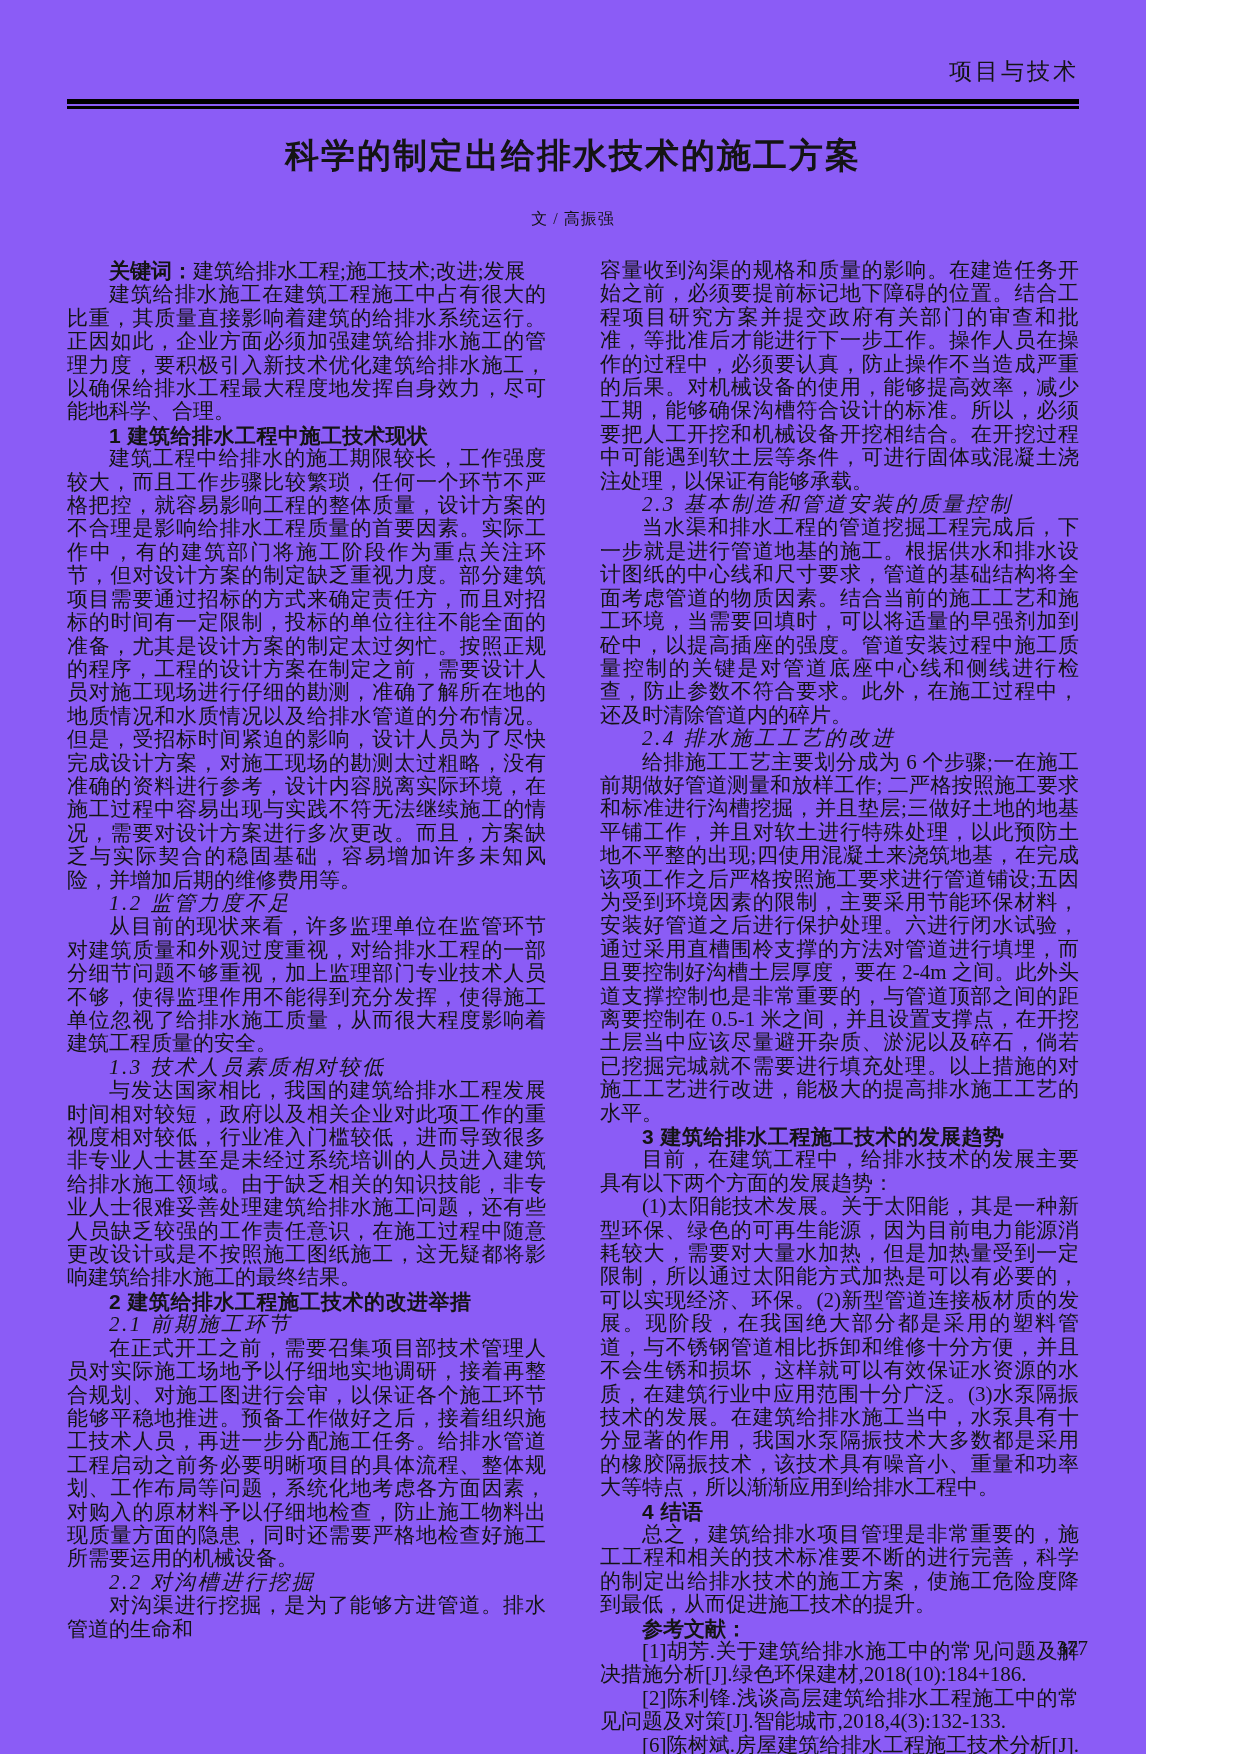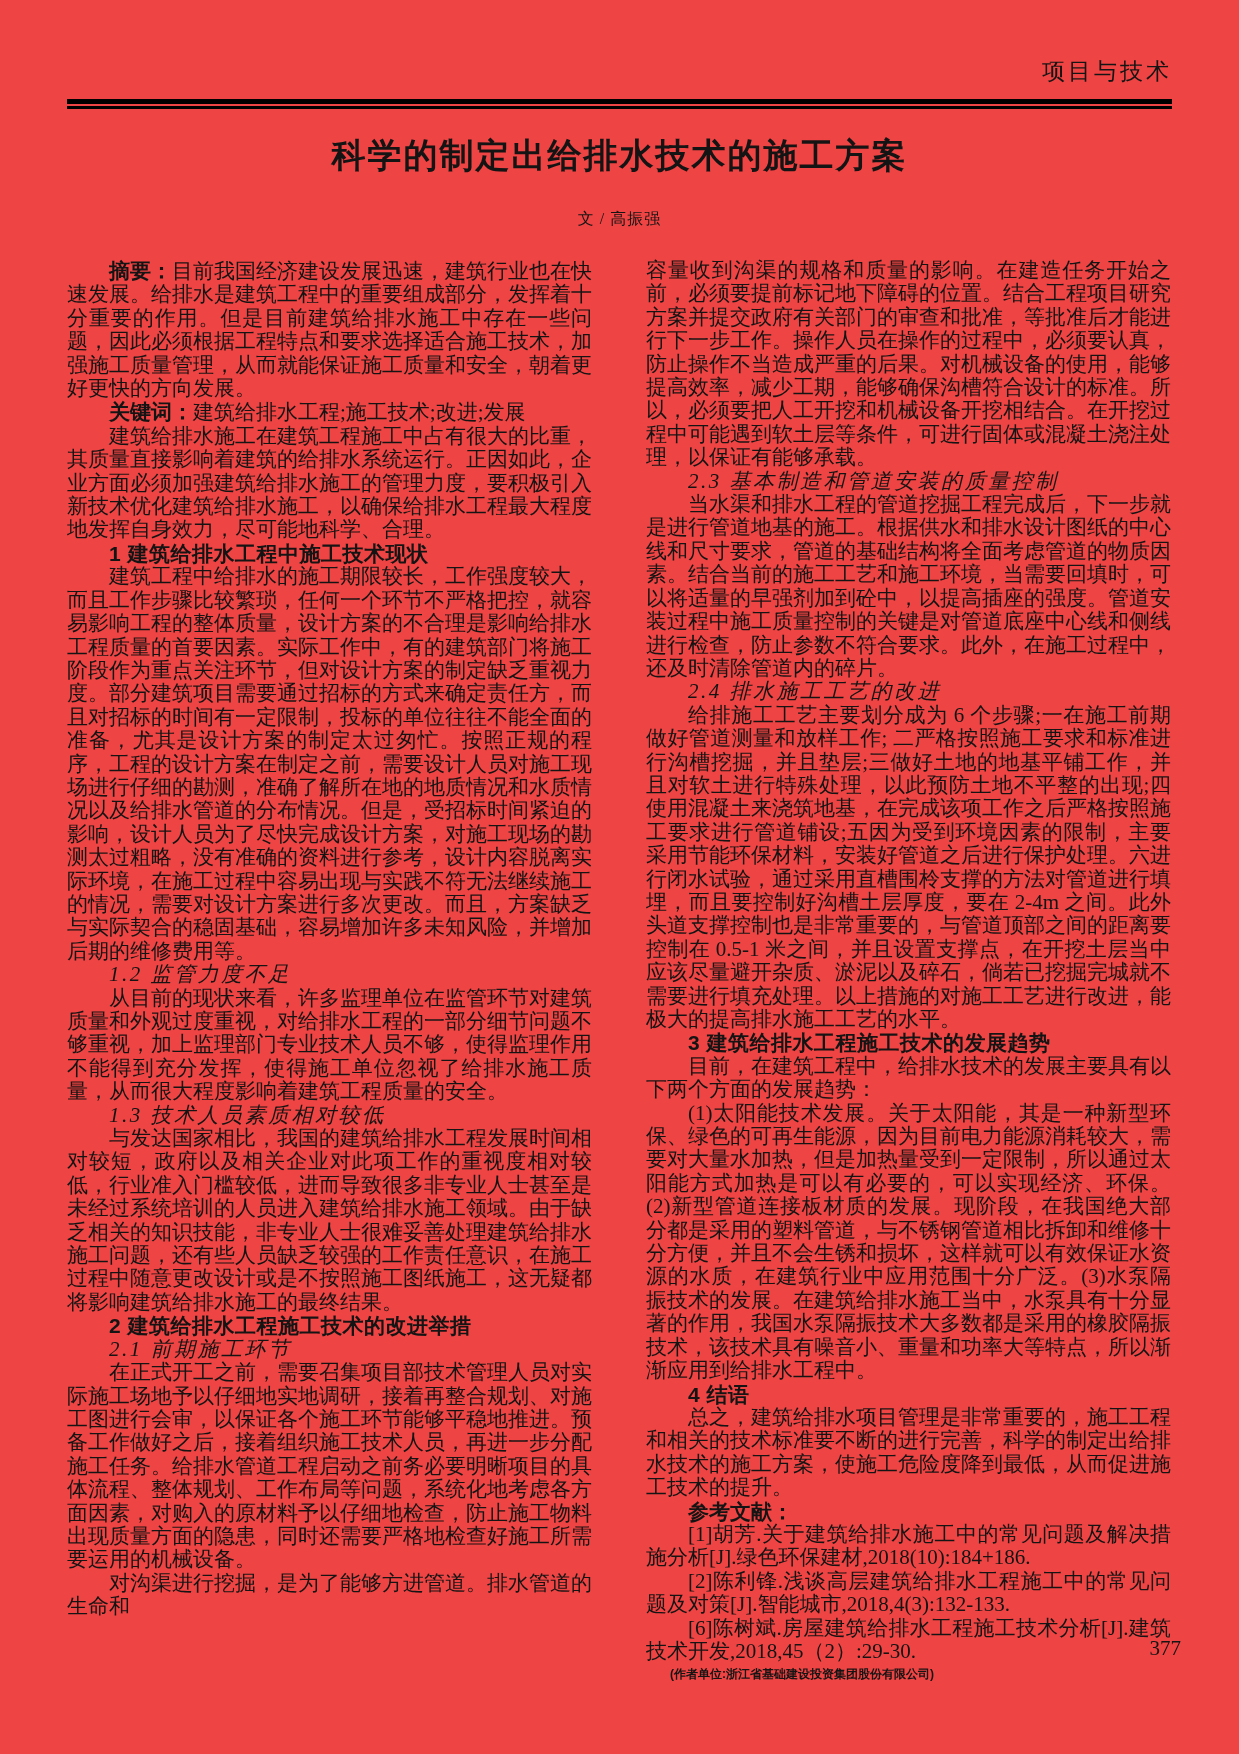--- a/index.html
+++ b/index.html
@@ -1,20 +1,20 @@
 <!DOCTYPE html>
 <html><head>
 <meta charset="utf-8">
 <style>
   html, body { margin: 0; padding: 0; background: #ffffff; }
   .page {
     position: relative;
-    width: 1239px;
+    width: 1146px;
     height: 1754px;
-    background: #ef4444;
+    background: #8b5cf6;
     color: #141414;
     font-family: "Liberation Serif", "DejaVu Serif", serif;
     overflow: hidden;
   }
   .content { padding: 0 67px; }
 
   .journal-label {
     padding-top: 56px;
     text-align: right;
     font-size: 23px;
@@ -98,38 +98,38 @@
 
     <div class="double-rule"></div>
 
     <h1 class="title">科学的制定出给排水技术的施工方案</h1>
 
     <div class="byline">文 / 高振强</div>
 
     <div class="columns">
 
       <div class="col">
-        <p><span class="lbl">摘要：</span><span>目前我国经济建设发展迅速，建筑行业也在快速发展。给排水是建筑工程中的重要组成部分，发挥着十分重要的作用。但是目前建筑给排水施工中存在一些问题，因此必须根据工程特点和要求选择适合施工技术，加强施工质量管理，从而就能保证施工质量和安全，朝着更好更快的方向发展。</span></p>
         <p class="kwline"><span class="lbl">关键词：</span><span>建筑给排水工程;施工技术;改进;发展</span></p>
 
         <p>建筑给排水施工在建筑工程施工中占有很大的比重，其质量直接影响着建筑的给排水系统运行。正因如此，企业方面必须加强建筑给排水施工的管理力度，要积极引入新技术优化建筑给排水施工，以确保给排水工程最大程度地发挥自身效力，尽可能地科学、合理。</p>
 
         <p class="h1">1 建筑给排水工程中施工技术现状</p>
         <p>建筑工程中给排水的施工期限较长，工作强度较大，而且工作步骤比较繁琐，任何一个环节不严格把控，就容易影响工程的整体质量，设计方案的不合理是影响给排水工程质量的首要因素。实际工作中，有的建筑部门将施工阶段作为重点关注环节，但对设计方案的制定缺乏重视力度。部分建筑项目需要通过招标的方式来确定责任方，而且对招标的时间有一定限制，投标的单位往往不能全面的准备，尤其是设计方案的制定太过匆忙。按照正规的程序，工程的设计方案在制定之前，需要设计人员对施工现场进行仔细的勘测，准确了解所在地的地质情况和水质情况以及给排水管道的分布情况。但是，受招标时间紧迫的影响，设计人员为了尽快完成设计方案，对施工现场的勘测太过粗略，没有准确的资料进行参考，设计内容脱离实际环境，在施工过程中容易出现与实践不符无法继续施工的情况，需要对设计方案进行多次更改。而且，方案缺乏与实际契合的稳固基础，容易增加许多未知风险，并增加后期的维修费用等。</p>
 
         <p class="h2">1.2 监管力度不足</p>
         <p>从目前的现状来看，许多监理单位在监管环节对建筑质量和外观过度重视，对给排水工程的一部分细节问题不够重视，加上监理部门专业技术人员不够，使得监理作用不能得到充分发挥，使得施工单位忽视了给排水施工质量，从而很大程度影响着建筑工程质量的安全。</p>
 
         <p class="h2">1.3 技术人员素质相对较低</p>
         <p>与发达国家相比，我国的建筑给排水工程发展时间相对较短，政府以及相关企业对此项工作的重视度相对较低，行业准入门槛较低，进而导致很多非专业人士甚至是未经过系统培训的人员进入建筑给排水施工领域。由于缺乏相关的知识技能，非专业人士很难妥善处理建筑给排水施工问题，还有些人员缺乏较强的工作责任意识，在施工过程中随意更改设计或是不按照施工图纸施工，这无疑都将影响建筑给排水施工的最终结果。</p>
 
         <p class="h1">2 建筑给排水工程施工技术的改进举措</p>
         <p class="h2">2.1 前期施工环节</p>
         <p>在正式开工之前，需要召集项目部技术管理人员对实际施工场地予以仔细地实地调研，接着再整合规划、对施工图进行会审，以保证各个施工环节能够平稳地推进。预备工作做好之后，接着组织施工技术人员，再进一步分配施工任务。给排水管道工程启动之前务必要明晰项目的具体流程、整体规划、工作布局等问题，系统化地考虑各方面因素，对购入的原材料予以仔细地检查，防止施工物料出现质量方面的隐患，同时还需要严格地检查好施工所需要运用的机械设备。</p>
 
+        <p class="h2">2.2 对沟槽进行挖掘</p>
         <p>对沟渠进行挖掘，是为了能够方进管道。排水管道的生命和</p>
       </div>
 
       <div class="col">
         <p class="cont">容量收到沟渠的规格和质量的影响。在建造任务开始之前，必须要提前标记地下障碍的位置。结合工程项目研究方案并提交政府有关部门的审查和批准，等批准后才能进行下一步工作。操作人员在操作的过程中，必须要认真，防止操作不当造成严重的后果。对机械设备的使用，能够提高效率，减少工期，能够确保沟槽符合设计的标准。所以，必须要把人工开挖和机械设备开挖相结合。在开挖过程中可能遇到软土层等条件，可进行固体或混凝土浇注处理，以保证有能够承载。</p>
 
         <p class="h2">2.3 基本制造和管道安装的质量控制</p>
         <p>当水渠和排水工程的管道挖掘工程完成后，下一步就是进行管道地基的施工。根据供水和排水设计图纸的中心线和尺寸要求，管道的基础结构将全面考虑管道的物质因素。结合当前的施工工艺和施工环境，当需要回填时，可以将适量的早强剂加到砼中，以提高插座的强度。管道安装过程中施工质量控制的关键是对管道底座中心线和侧线进行检查，防止参数不符合要求。此外，在施工过程中，还及时清除管道内的碎片。</p>
 
         <p class="h2">2.4 排水施工工艺的改进</p>

